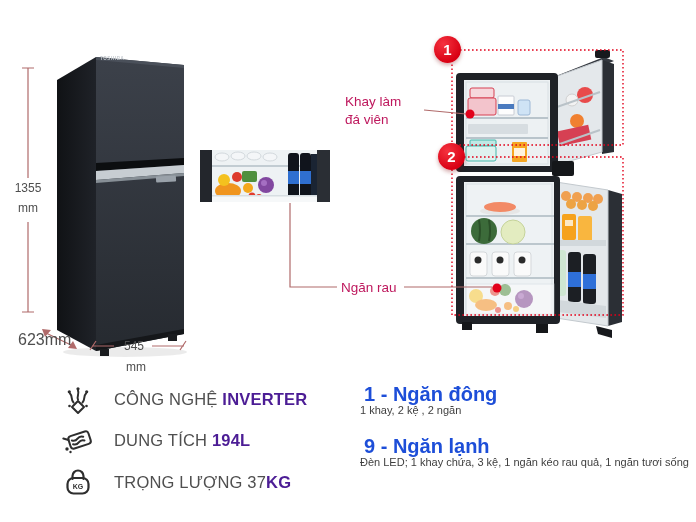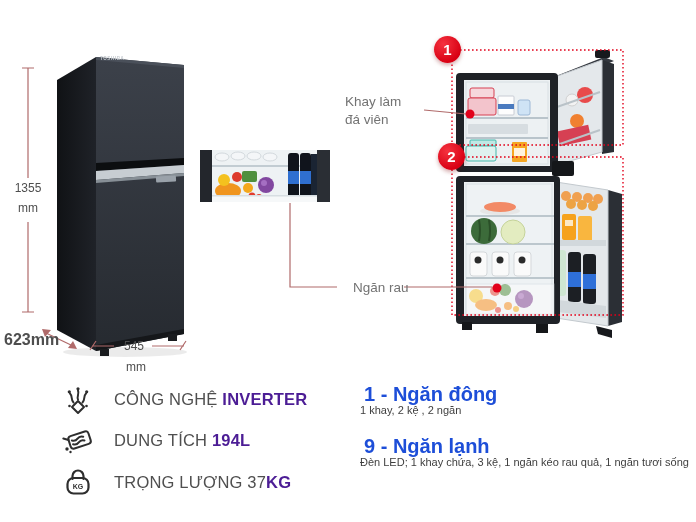--- a/index.html
+++ b/index.html
@@ -8,21 +8,21 @@
     font-family:"Liberation Sans","DejaVu Sans",sans-serif;color:#3e3e3e;
   }
   .abs{position:absolute;}
   svg text{font-family:"Liberation Sans","DejaVu Sans",sans-serif;}
 
   
   .dim{color:#4e4e4e;font-size:12px;line-height:20px;text-align:center;z-index:6;}
   .dim-small{color:#4e4e4e;font-size:16px;z-index:6;}
 
   
-  .callout{color:#737373;font-size:13.5px;line-height:18px;z-index:6;}
+  .callout{color:#be185d;font-size:13.5px;line-height:18px;z-index:6;}
 
   
   .brand{color:#c3c8ce;font-size:4.5px;letter-spacing:.6px;z-index:6;font-weight:bold;}
 
   
   .badge{
     width:27px;height:27px;border-radius:50%;z-index:8;text-align:center;
     background:radial-gradient(circle at 35% 30%, #f5323f, #d80013 72%);
     color:#fff;font-size:15px;font-weight:bold;line-height:27px;
     box-shadow:0 2px 4px rgba(130,0,10,.35);
@@ -209,29 +209,29 @@
       <polyline points="290,203 290,287 337,287"></polyline>
     </g>
     <circle cx="470" cy="114" r="4.5" fill="#e2001a"></circle>
     <circle cx="497" cy="288" r="4.5" fill="#e2001a"></circle>
   </svg>
 
   <div class="abs brand" style="left:100px;top:56px;">TOSHIBA</div>
 
   <div class="abs dim" style="left:2px;top:178px;width:52px;">1355</div>
   <div class="abs dim" style="left:2px;top:198px;width:52px;">mm</div>
-  <div class="abs dim-small" style="left:4px;top:331px;font-weight:bold;">623mm</div>
+  <div class="abs dim-small" style="left:18px;top:331px;">623mm</div>
   <div class="abs dim" style="left:110px;top:336px;width:48px;">545</div>
   <div class="abs dim" style="left:112px;top:357px;width:48px;">mm</div>
 
   <div class="abs callout" style="left:345px;top:93px;">
     <div>Khay làm</div>
     <div>đá viên</div>
   </div>
-  <div class="abs callout" style="left:353px;top:279px;">Ngăn rau</div>
+  <div class="abs callout" style="left:341px;top:279px;">Ngăn rau</div>
 
   <div class="abs badge" style="left:434px;top:36px;">1</div>
   <div class="abs badge" style="left:438px;top:143px;">2</div>
 
   <div class="feature-row" style="top:381px;">
     <svg class="feature-icon" viewBox="0 0 36 36" fill="none" stroke="#2e2e2e" stroke-width="2" stroke-linecap="round" stroke-linejoin="round">
       <path d="M18 20 L24 26 L18 32 L12 26 Z"></path>
       <path d="M13.5 21.5 C10.5 18.5 13 15.5 10 12.5"></path>
       <path d="M18 18.5 C16.5 15.5 19.5 13 18 9.5"></path>
       <path d="M22.5 21.5 C25.5 18.5 23 15.5 26 12.5"></path>

